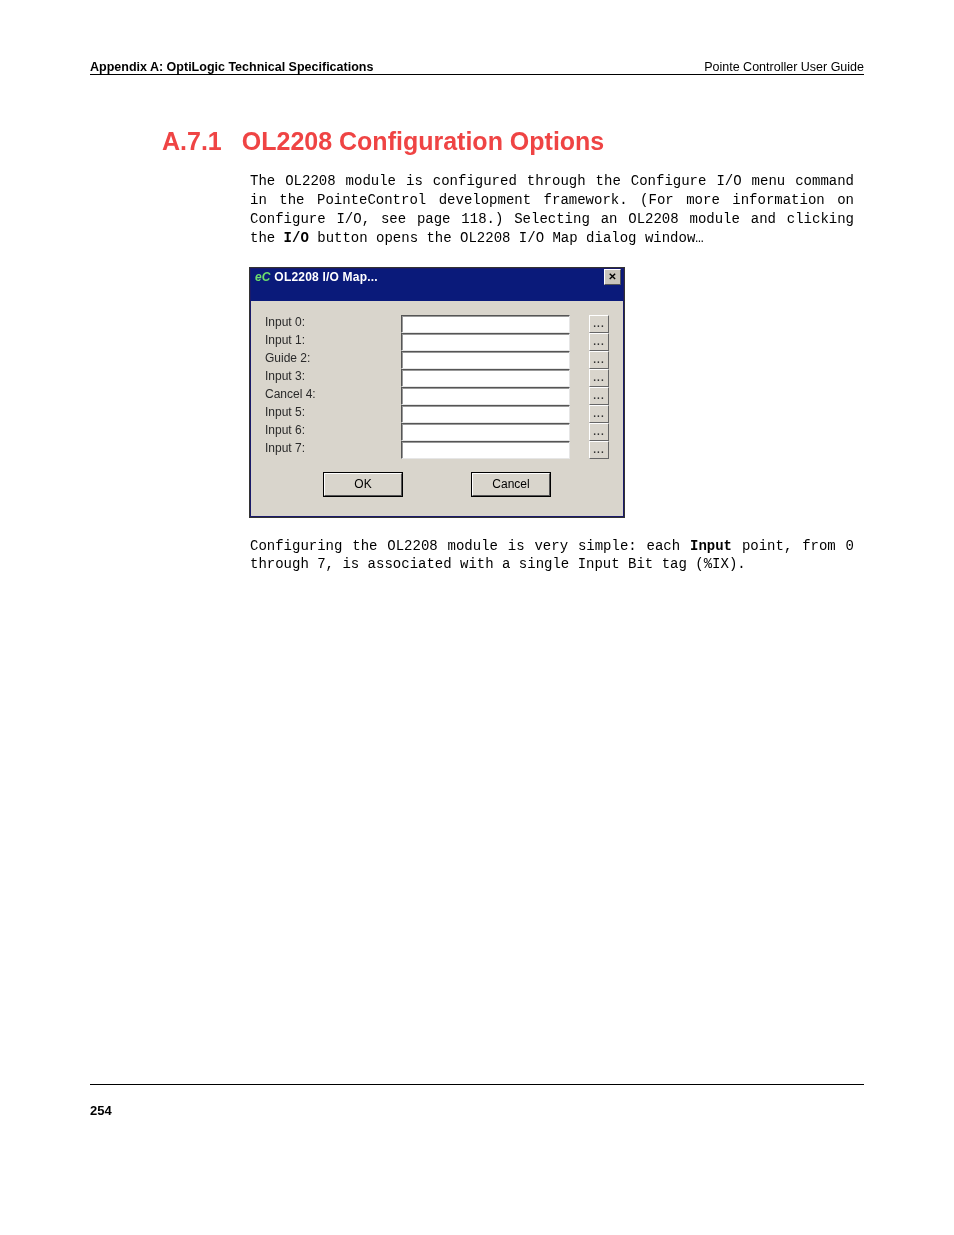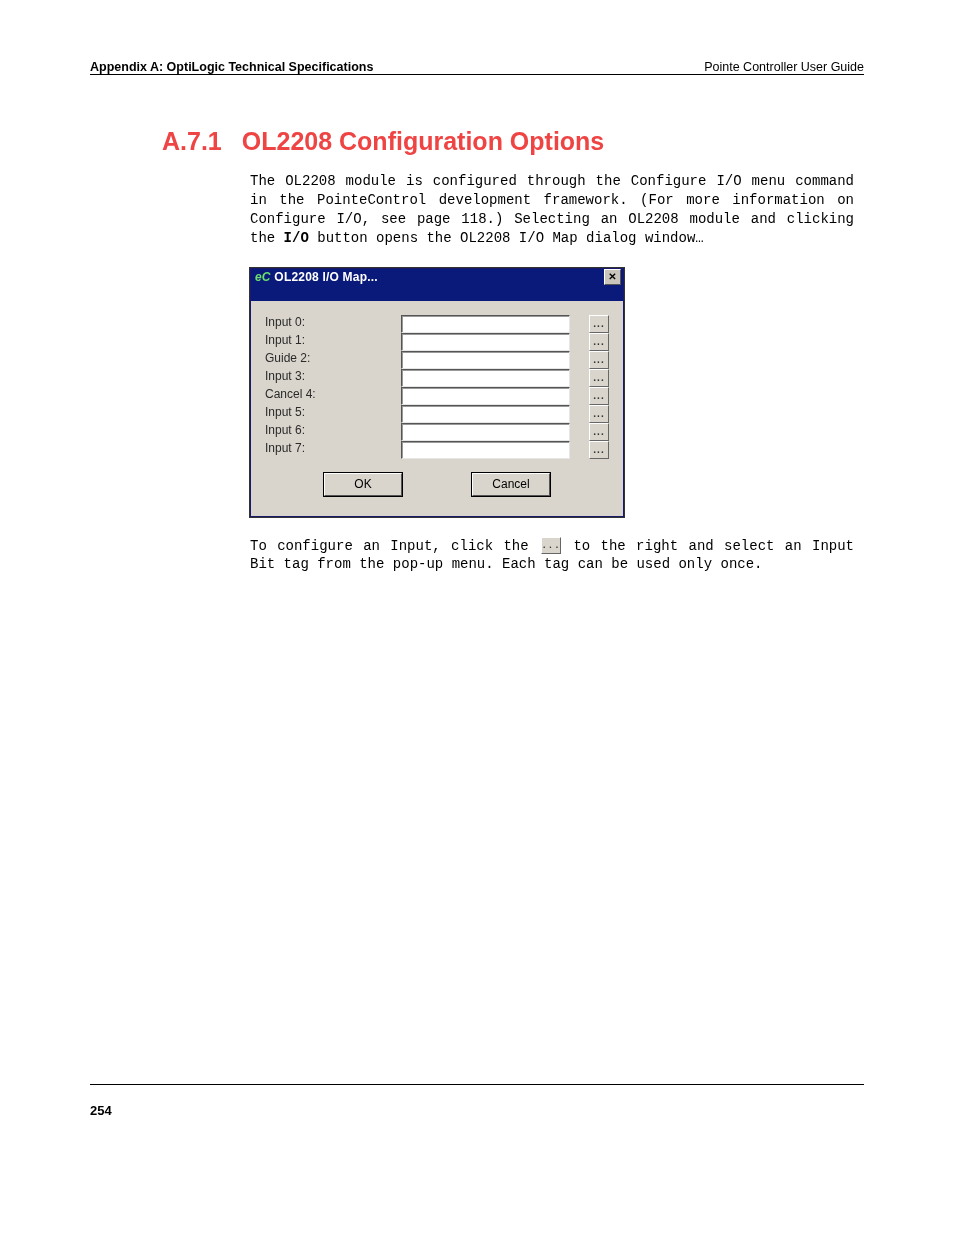--- a/index.html
+++ b/index.html
@@ -247,19 +247,19 @@
       </div>
       <div class="dialog-buttons">
         <span class="dlg-btn">OK</span>
         <span class="dlg-btn">Cancel</span>
       </div>
     </div>
   </div>
 
   <div class="body-text">
     <p>
-      <span>To configure an Input, click the </span><span class="inline-ell">...</span><span> to the right and select an Input Bit tag from the pop-up menu. Each tag can be used only once.</span>
+      <span>Configuring the OL2208 module is very simple: each </span><strong>Input</strong><span> point, from 0 through 7, is associated with a single Input Bit tag (%IX).</span>
     </p>
   </div>
 
   <div class="footer-line"></div>
   <div class="page-number">254</div>
 </div>
 
 </body></html>

